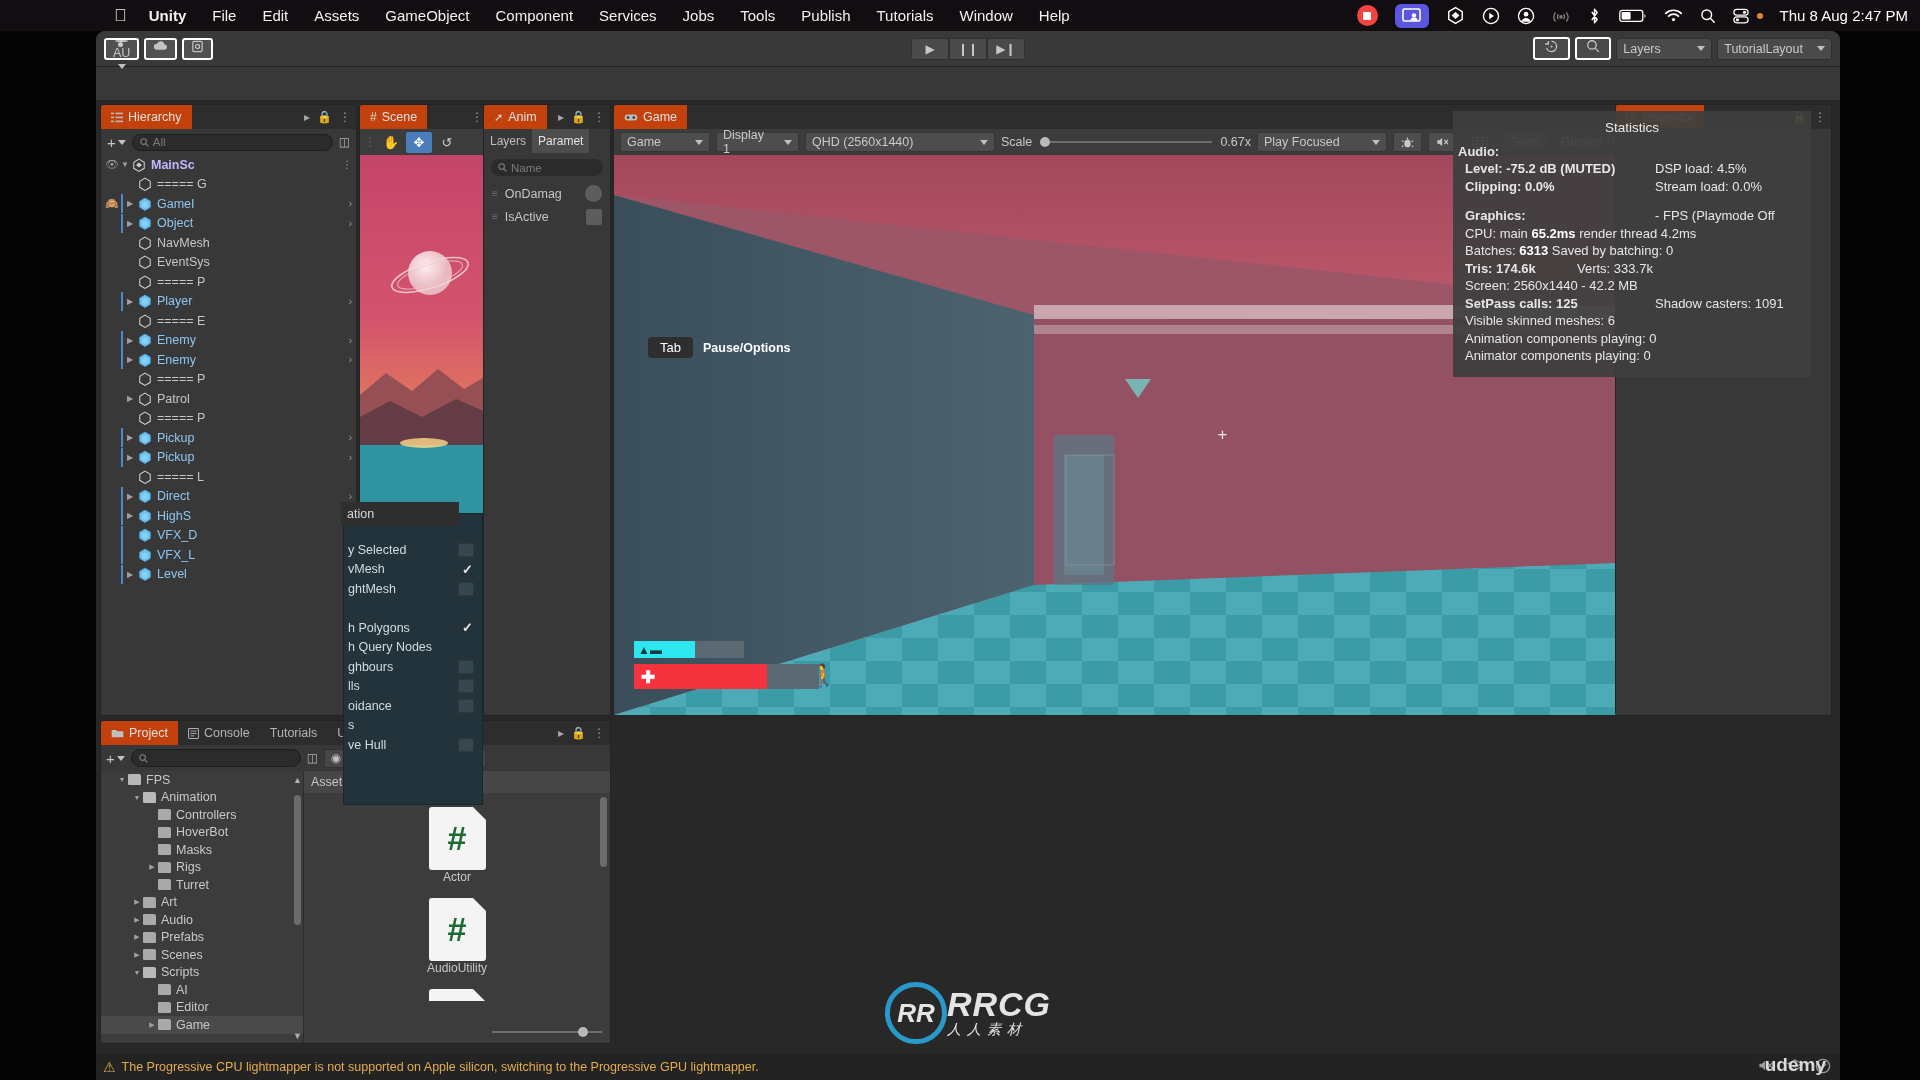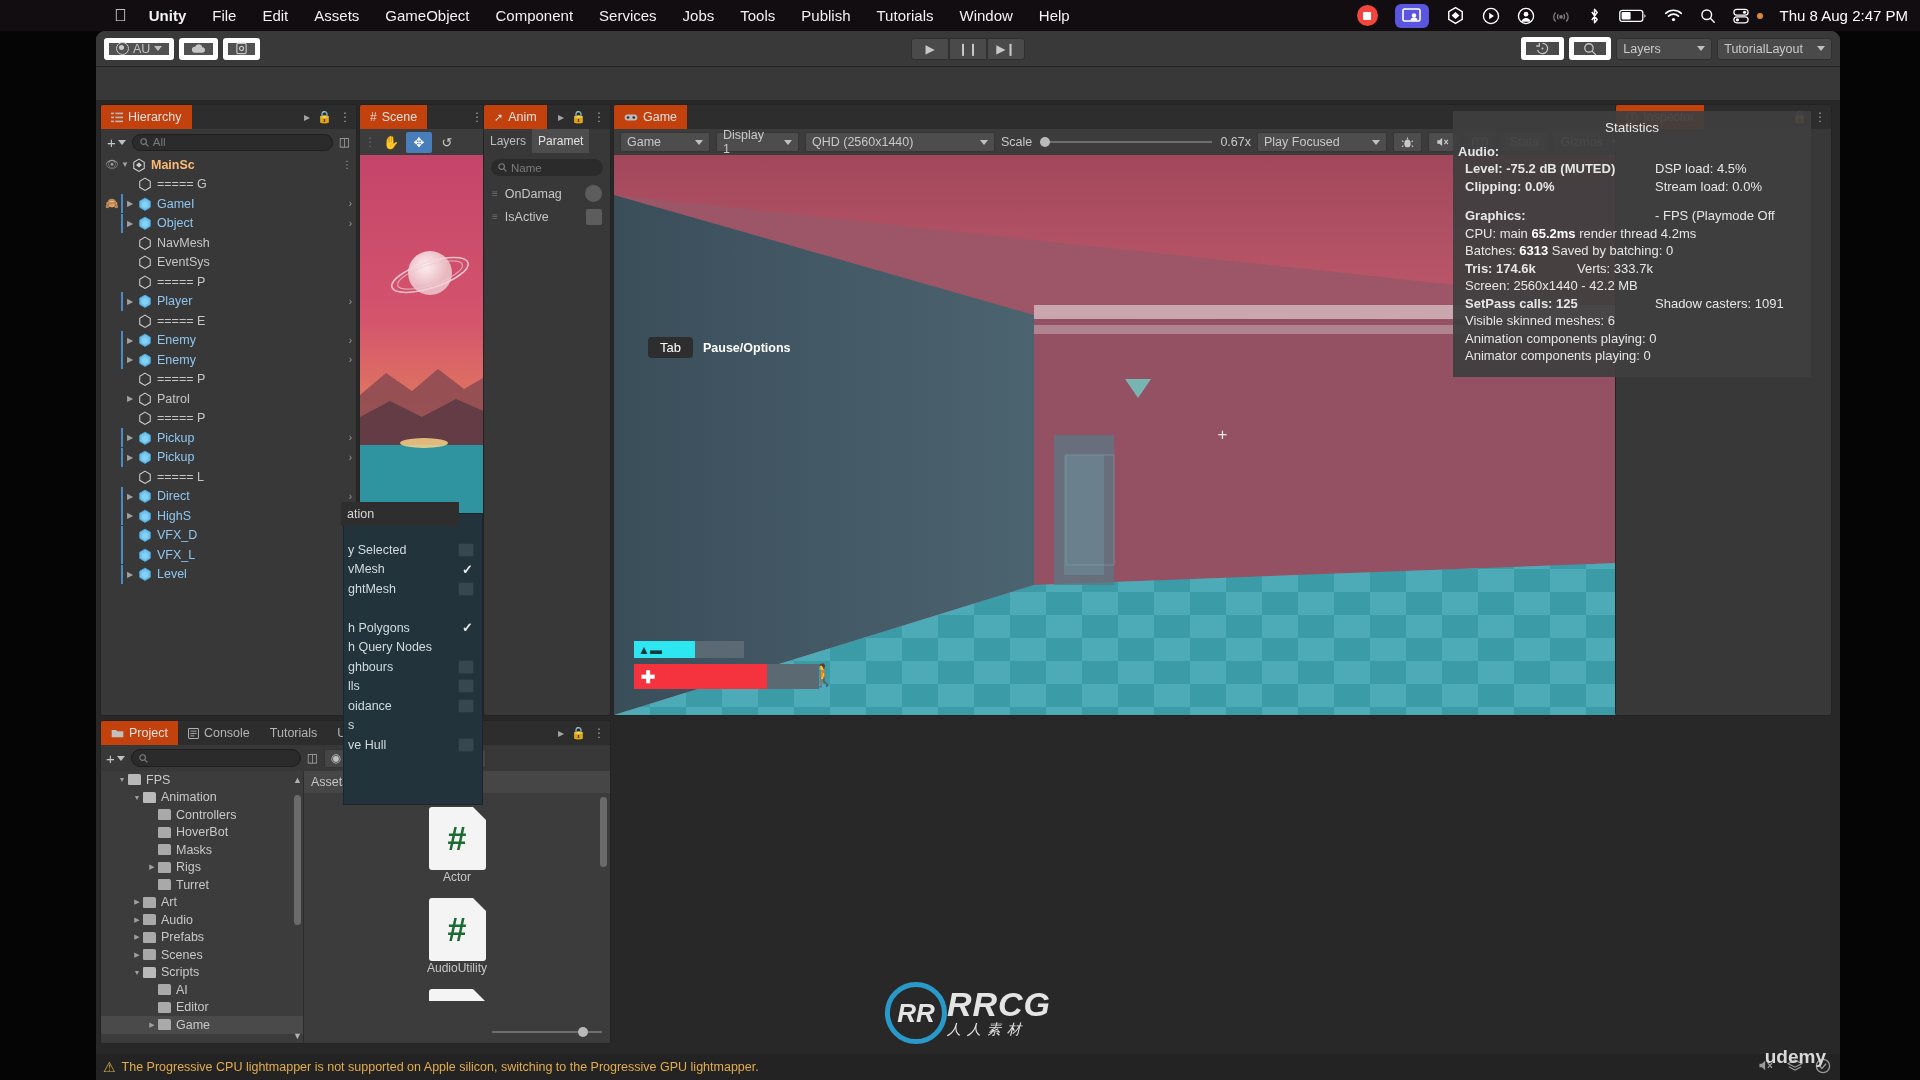--- a/index.html
+++ b/index.html
@@ -44,23 +44,23 @@
   .title-text { color:#c9c9c9; font-size:14.5px; font-weight:bold; display:flex; align-items:center; gap:7px;}
   .scene-glyph { width:13px; height:15px; background:#8a8a8a; border-radius:1px; position:relative; display:inline-block;}
   .scene-glyph:after{content:"";position:absolute;left:2px;top:3px;width:8px;height:8px;border-radius:50%;border:2px solid #3c3c3c;border-right-color:transparent;}
 
   
   .toolbar {
     height:36px; background:#393939; display:flex; align-items:center;
     padding:0 8px; position:relative; border-bottom:1px solid #242424;
   }
   .tb-btn {
-    height:22px; background:#515151; border:5px solid #ffffff; border-radius:3px;
+    height:22px; background:#515151; border:2px solid #ffffff; border-radius:3px;
     display:flex; align-items:center; gap:4px; padding:0 7px; color:#c4c4c4;
-    font-size:12.5px; margin-right:5px; white-space:nowrap;
+    font-size:12.5px; margin-right:5px; white-space:nowrap;flex-direction:column;
   }
   .tb-btn.flat { background:#4a4a4a; }
   .avatar-c { width:13px; height:13px; border-radius:50%; border:1.6px solid #c9c9c9; position:relative; }
   .avatar-c:after{content:"";position:absolute;left:2.2px;top:1.5px;width:5px;height:5px;border-radius:50%;background:#c9c9c9;}
   .caret { width:0;height:0;border-left:4px solid transparent;border-right:4px solid transparent;border-top:5px solid #c0c0c0; }
   .play-group { position:absolute; left:50%; transform:translateX(-50%); display:flex; }
   .play-group div {
     width:38px;height:22px; background:#4a4a4a; border:1px solid #303030;
     display:flex;align-items:center;justify-content:center; color:#c8c8c8; font-size:12px;
   }
@@ -178,21 +178,21 @@
     position:absolute; left:0; bottom:0; width:1744px; height:26px; background:#232323;
     display:flex; align-items:center; padding-left:7px; gap:6px; color:#e3ac4e; font-size:12.5px;
   }
   .status-right{ position:absolute; right:9px; display:flex; align-items:center; gap:12px; color:#9a9a9a; font-size:13px;}
 
   
   .wm{ position:absolute; left:50%; transform:translateX(-50%); bottom:36px; display:flex; align-items:center; gap:0; opacity:.88; z-index:40;font-style:italic;}
   .wm-ring{ width:62px;height:62px;border-radius:50%; border:5px solid #28a9e0; display:flex;align-items:center;justify-content:center; color:#fff; font-size:26px; font-weight:bold;}
   .wm-txt .t1{ color:#fff; font-size:34px; font-weight:bold; letter-spacing:1px; line-height:34px;}
   .wm-txt .t2{ color:#fff; font-size:14px; letter-spacing:6px; }
-  .udemy{ position:absolute; right:14px; bottom:12px; color:#d9d9d9; font-size:19px; font-weight:bold; z-index:40;}
+  .udemy{ position:absolute; right:14px; bottom:4px; color:#d9d9d9; font-size:19px; font-weight:bold; z-index:40;}
 
   
   .hud-tab{ position:absolute; left:34px; top:182px; display:flex; align-items:center; gap:10px; z-index:12;}
   .key-cap{ background:#2e2e2e; color:#fff; font-size:13px; padding:3px 12px; border-radius:4px;}
   .hud-lbl{ color:#fff; font-size:12.5px; font-weight:bold;}
   .hud-bars{ position:absolute; left:20px; bottom:26px; z-index:12;}
   .bar-outer{ height:17px; background:#5b6a72; display:flex; align-items:center; position:relative;}
   .ammo-bar{ width:110px; margin-bottom:6px;}
   .ammo-fill{ position:absolute; left:0;top:0;height:100%; width:55%; background:#2ee6ef;}
   .hp-bar{ width:185px; height:25px;}
@@ -381,21 +381,21 @@
           <span style="color:#b0b0b0;font-size:12px">◫</span>
         </div>
         <div class="htree">
           <div class="hrow">
             <span class="eye">👁</span>
             <span class="arw">▼</span>
             <svg class="cube" viewBox="0 0 16 16">
                 <path d="M8 1.3l6 3.5v7l-6 3.5-6-3.5v-7z" fill="none" stroke="#cfcfcf" stroke-width="1.2"></path>
                 <path d="M8 5.2l3.4 2.8L8 10.8 4.6 8z" fill="#cfcfcf"></path>
               </svg>
-            <span class="hname" style="font-weight:bold;color:#fdba74">MainSc</span>
+            <span class="hname" style="font-weight:bold;color:#c4b5fd">MainSc</span>
             <span class="chev">⋮</span>
           </div>
           <div id="hier-rows">
               <div class="hrow">
                 <span class="eye"></span>
                 <span class="nobar"></span>
                 <span class="arw"></span>
                 <svg class="cube" viewBox="0 0 16 16">
                   <path d="M8 1.3l6 3.5v7l-6 3.5-6-3.5v-7z" fill="none" stroke="#cfcfcf" stroke-width="1.2"></path>
                 </svg>

